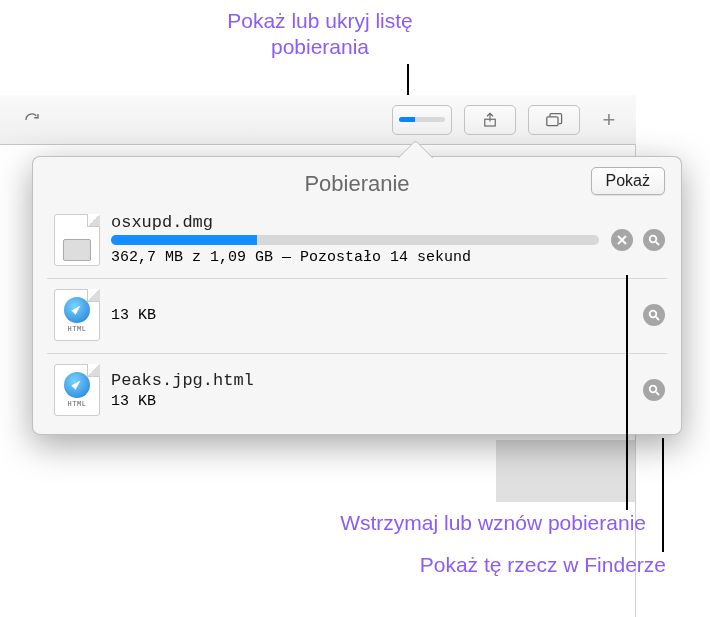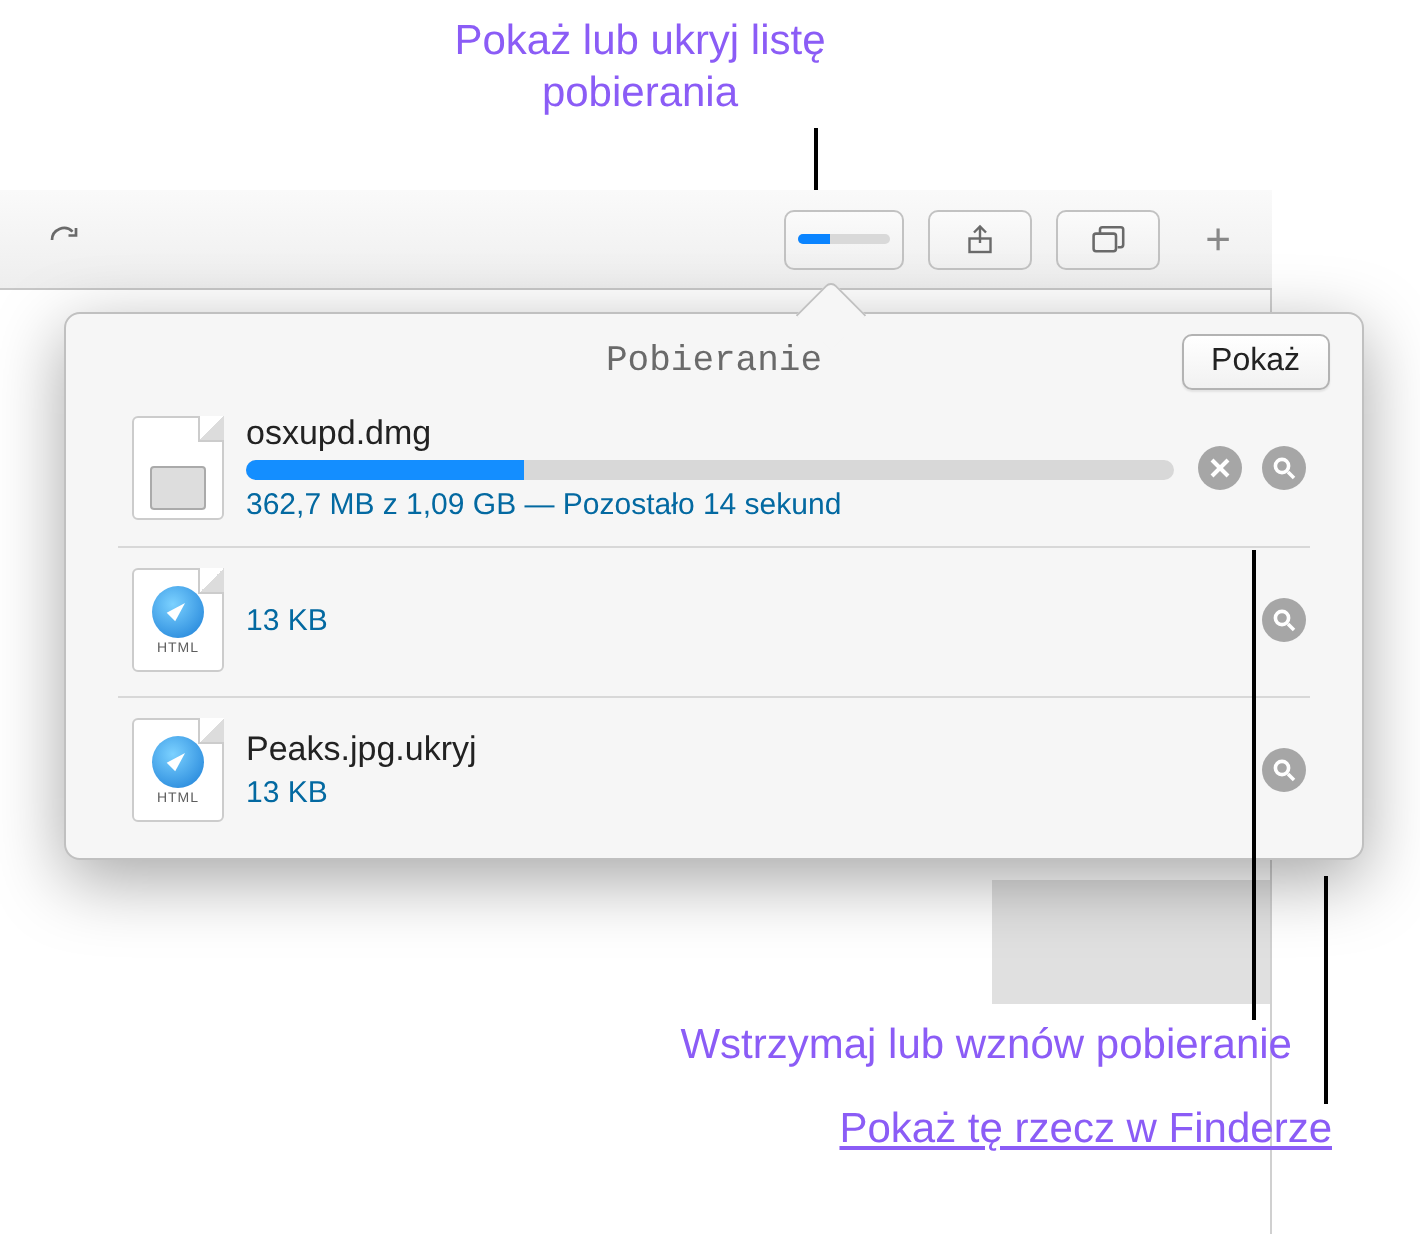--- a/index.html
+++ b/index.html
@@ -95,34 +95,34 @@
       border-top: 1px solid rgba(0,0,0,.22);
       transform: rotate(45deg);
       border-top-left-radius:4px;
     }
     .pop-header {
       display:flex; align-items:center; justify-content:center;
       padding: 0 18px 6px;
       position: relative;
     }
     .pop-title {
-      font-size: 18px; color:#6a6a6a; font-weight:400;font-family:Liberation Mono, monospace;
+      font-size: 22px; color:#6a6a6a; font-weight:400;
     }
     .clear-btn {
       position:absolute; right:16px; top:-4px;
       background: linear-gradient(#fff,#f1f1f1);
       border: 1px solid #b3b3b3;
       border-radius: 5px;
       padding: 4px 14px;
       font-size: 16px;
       color:#222;
       box-shadow: 0 1px 1px rgba(0,0,0,.08);
     }
 
-    .dl-list { padding: 0 26px; }
+    .dl-list { padding: 0 14px; font-family: Liberation Mono, monospace; }
     .dl-item {
       display: grid;
       grid-template-columns: 56px 1fr auto;
       align-items: center;
       column-gap: 6px;
       border-bottom: 1px solid rgba(0,0,0,.12);
       padding: 10px 2px 12px;
     }
     .dl-item:last-child { border-bottom: none; }
 
@@ -157,21 +157,21 @@
       content:''; position:absolute; left:50%; top:50%;
       width:0; height:0;
       border-left:3px solid transparent; border-right:3px solid transparent;
       border-bottom:10px solid #fff;
       transform: translate(-50%,-60%) rotate(45deg);
     }
     .html-lbl { font-size:7px; color:#5d5d5d; letter-spacing:.5px; }
 
     .file-meta { min-width: 0; padding-right:6px; }
     .file-name { font-size: 17px; color:#222; font-weight: 500; margin-bottom: 3px; }
-    .file-sub  { font-size: 15px; color:#0369a1; }
+    .file-sub  { font-size: 15px; color:#000000; }
     .progress {
       height: 10px; background:#d8d8d8; border-radius:5px; overflow:hidden;
       margin: 3px 0 4px;
     }
     .progress-fill { height:100%; background:#148eff; }
 
     .row-actions { display:flex; gap:10px; align-items:center; }
     .circle-btn {
       width: 22px; height:22px; border-radius:50%;
       background:#a6a6a6; border:none;
@@ -277,33 +277,33 @@
         </button>
       </div>
     </div>
 
     <div class="dl-item">
       <div class="file-icon">
         <div class="compass"></div>
         <div class="html-lbl">HTML</div>
       </div>
       <div class="file-meta">
-        <div class="file-name">Peaks.jpg.ukryj</div>
+        <div class="file-name">Peaks.jpg.html</div>
         <div class="file-sub">13 KB</div>
       </div>
       <div class="row-actions">
         <button class="circle-btn">
           <svg width="12" height="12" viewBox="0 0 12 12" fill="none" stroke="#fff" stroke-width="1.8">
             <circle cx="5" cy="5" r="3.3"></circle>
               <line x1="8" y1="8" x2="11" y2="11"></line>
           </svg>
         </button>
       </div>
     </div>
 
   </div>
 </div>
 
 <div class="callout-v" style="left:626px; top:275px; height:235px;"></div>
 <div class="callout callout-right" style="top:510px; right:64px; width:430px;">Wstrzymaj lub wznów pobieranie</div>
 
 <div class="callout-v" style="left:662px; top:438px; height:114px;"></div>
-<div class="callout callout-right" style="top:552px; right:44px; width:430px;text-decoration:underline;">Pokaż tę rzecz w Finderze</div>
+<div class="callout callout-right" style="top:552px; right:44px; width:430px;">Pokaż tę rzecz w Finderze</div>
 
 </body></html>

